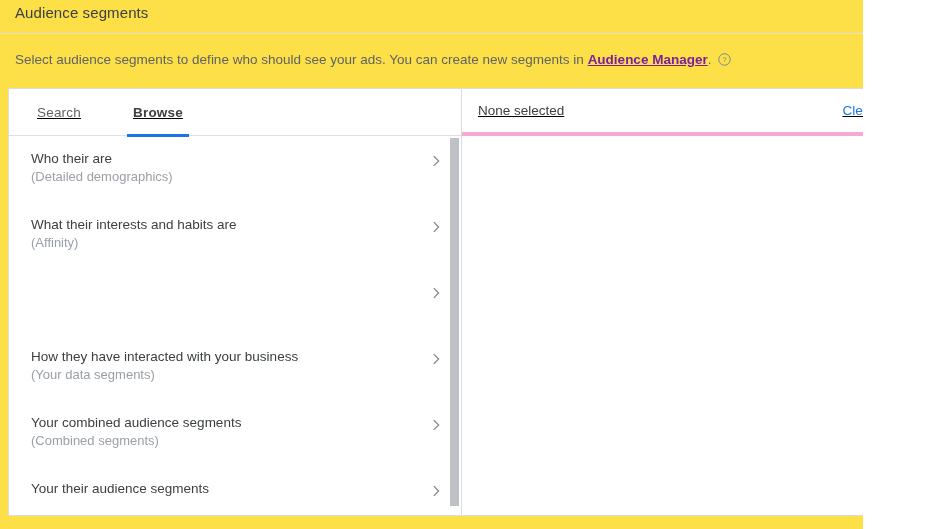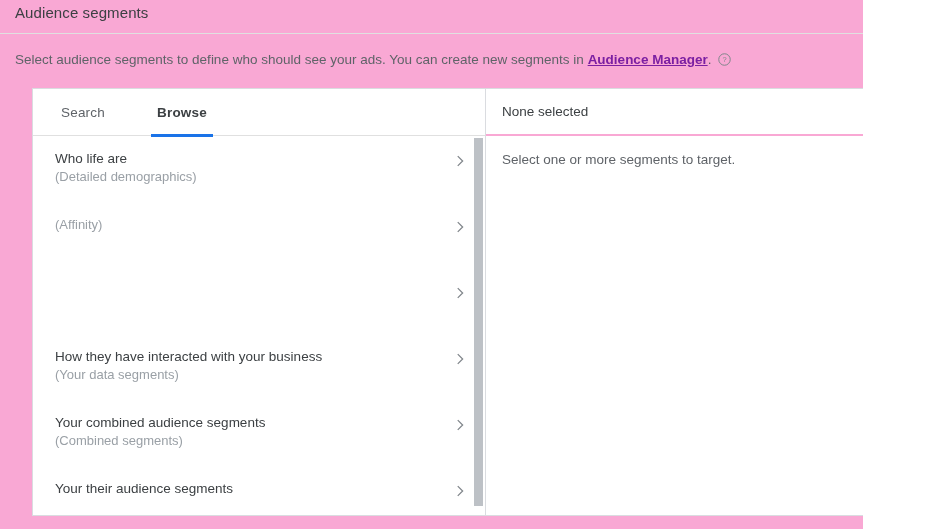--- a/index.html
+++ b/index.html
@@ -3,21 +3,21 @@
 <meta charset="utf-8">
 <style>
   * { box-sizing: border-box; }
   html, body {
     margin: 0; padding: 0;
     width: 939px; height: 529px;
     background: #ffffff;
     font-family: "Liberation Sans", sans-serif;
     -webkit-font-smoothing: antialiased;
   }
-  .page { position: relative; width: 863px; height: 529px; overflow: hidden; background:#f9a8d4; }
+  .page { position: relative; width: 863px; height: 529px; overflow: hidden; background:#fde047; }
 
   
   .section-header {
     position: absolute; left: 0; top: 0; width: 939px; height: 34px;
     border-bottom: 1px solid #e0e0e0;
     display: flex; align-items: center;
   }
   .section-title {
     position: absolute; left: 15px; top: 4px;
     font-size: 15px; color: #3c4043; letter-spacing: .1px;
@@ -39,26 +39,27 @@
   .description a {
     color: #7b1fa2; text-decoration: underline; font-weight: bold;
   }
   .help-icon {
     display: inline-block; vertical-align: -3px; margin-left: 6px;
     width: 15px; height: 15px;
   }
 
   
   .card {
-    position: absolute; left: 32px; top: 88px;
+    position: absolute; left: 8px; top: 88px;
     width: 903px; height: 428px;
     border: 1px solid #dadce0;
     background: #fff;
     display: flex;
     overflow: hidden;
+    text-decoration: underline;
   }
 
   
   .left-pane {
     position: relative;
     width: 453px; height: 100%;
     border-right: 1px solid #dadce0;
     background: #fff;
   }
   .tabs {
@@ -127,21 +128,21 @@
 
   
   .right-pane {
     position: relative;
     flex: 1;
     background: #fff;
   }
   .right-header {
     position: relative;
     height: 47px;
-    border-bottom: 2px solid #f9a8d4;
+    border-bottom: 4px solid #f9a8d4;
     display: flex; align-items: center; justify-content: space-between;
     padding: 0 18px 0 16px;
   }
   .selected-count { font-size: 13.5px; color: #3c4043; }
   .clear-all {
     font-size: 13.5px; color: #1a73e8; cursor: pointer;
   }
   .right-body { padding: 16px 16px 0 16px; }
   .empty-text { font-size: 13.5px; color: #5f6368; }
 </style>
@@ -176,28 +177,29 @@
         </div>
         <div class="tab active">
           <span>Browse</span>
         </div>
       </div>
 
       <div class="list-viewport">
         <div class="list">
 
           <div class="list-row">
-            <div class="row-title">Who life are</div>
+            <div class="row-title">Who their are</div>
             <div class="row-sub">(Detailed demographics)</div>
             <span class="row-chevron"><svg width="18" height="18" viewBox="0 0 24 24">
                   <path d="M9 5.5 15.5 12 9 18.5" fill="none" stroke="#80868b" stroke-width="1.7"></path>
                 </svg></span>
           </div>
 
           <div class="list-row">
+            <div class="row-title">What their interests and habits are</div>
             <div class="row-sub">(Affinity)</div>
             <span class="row-chevron"><svg width="18" height="18" viewBox="0 0 24 24">
                   <path d="M9 5.5 15.5 12 9 18.5" fill="none" stroke="#80868b" stroke-width="1.7"></path>
                 </svg></span>
           </div>
 
           <div class="list-row">
             <span class="row-chevron"><svg width="18" height="18" viewBox="0 0 24 24">
                   <path d="M9 5.5 15.5 12 9 18.5" fill="none" stroke="#80868b" stroke-width="1.7"></path>
                 </svg></span>
@@ -232,19 +234,16 @@
           <div class="scrollbar-thumb"></div>
         </div>
       </div>
     </div>
 
     <div class="right-pane">
       <div class="right-header">
         <div class="selected-count">None selected</div>
         <div class="clear-all">Clear all</div>
       </div>
-      <div class="right-body">
-        <div class="empty-text">Select one or more segments to target.</div>
-      </div>
     </div>
 
   </div>
 </div>
 
 </body></html>

